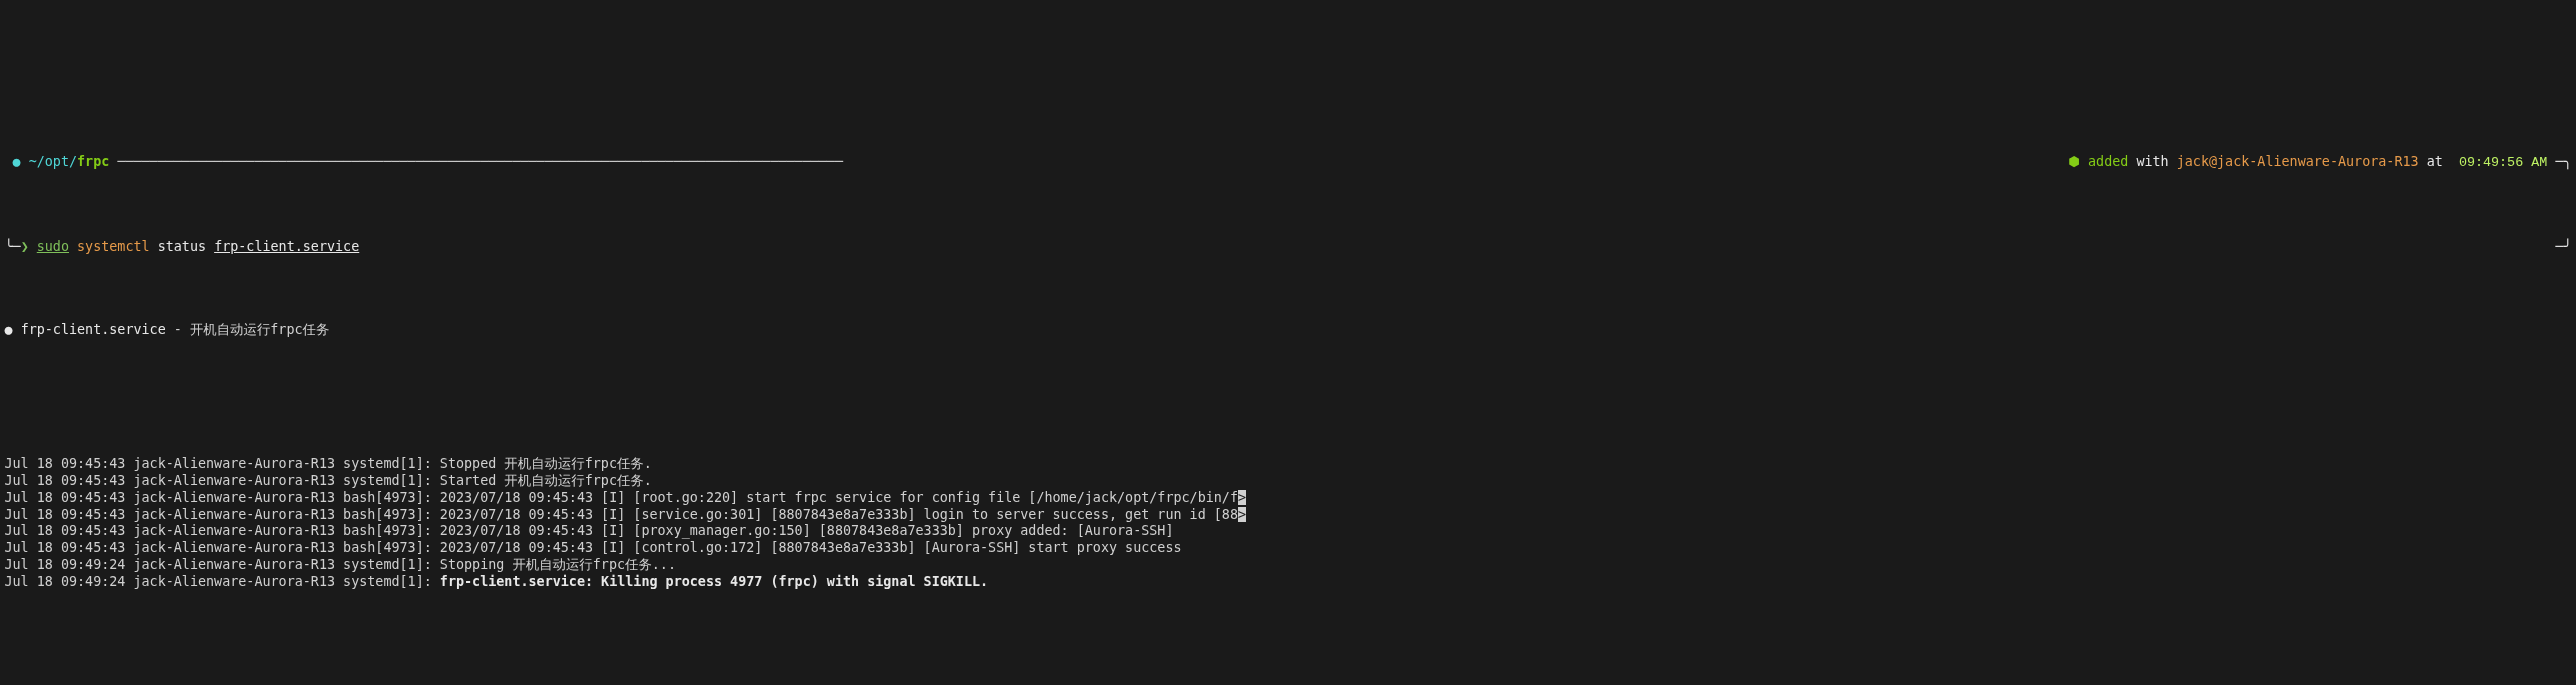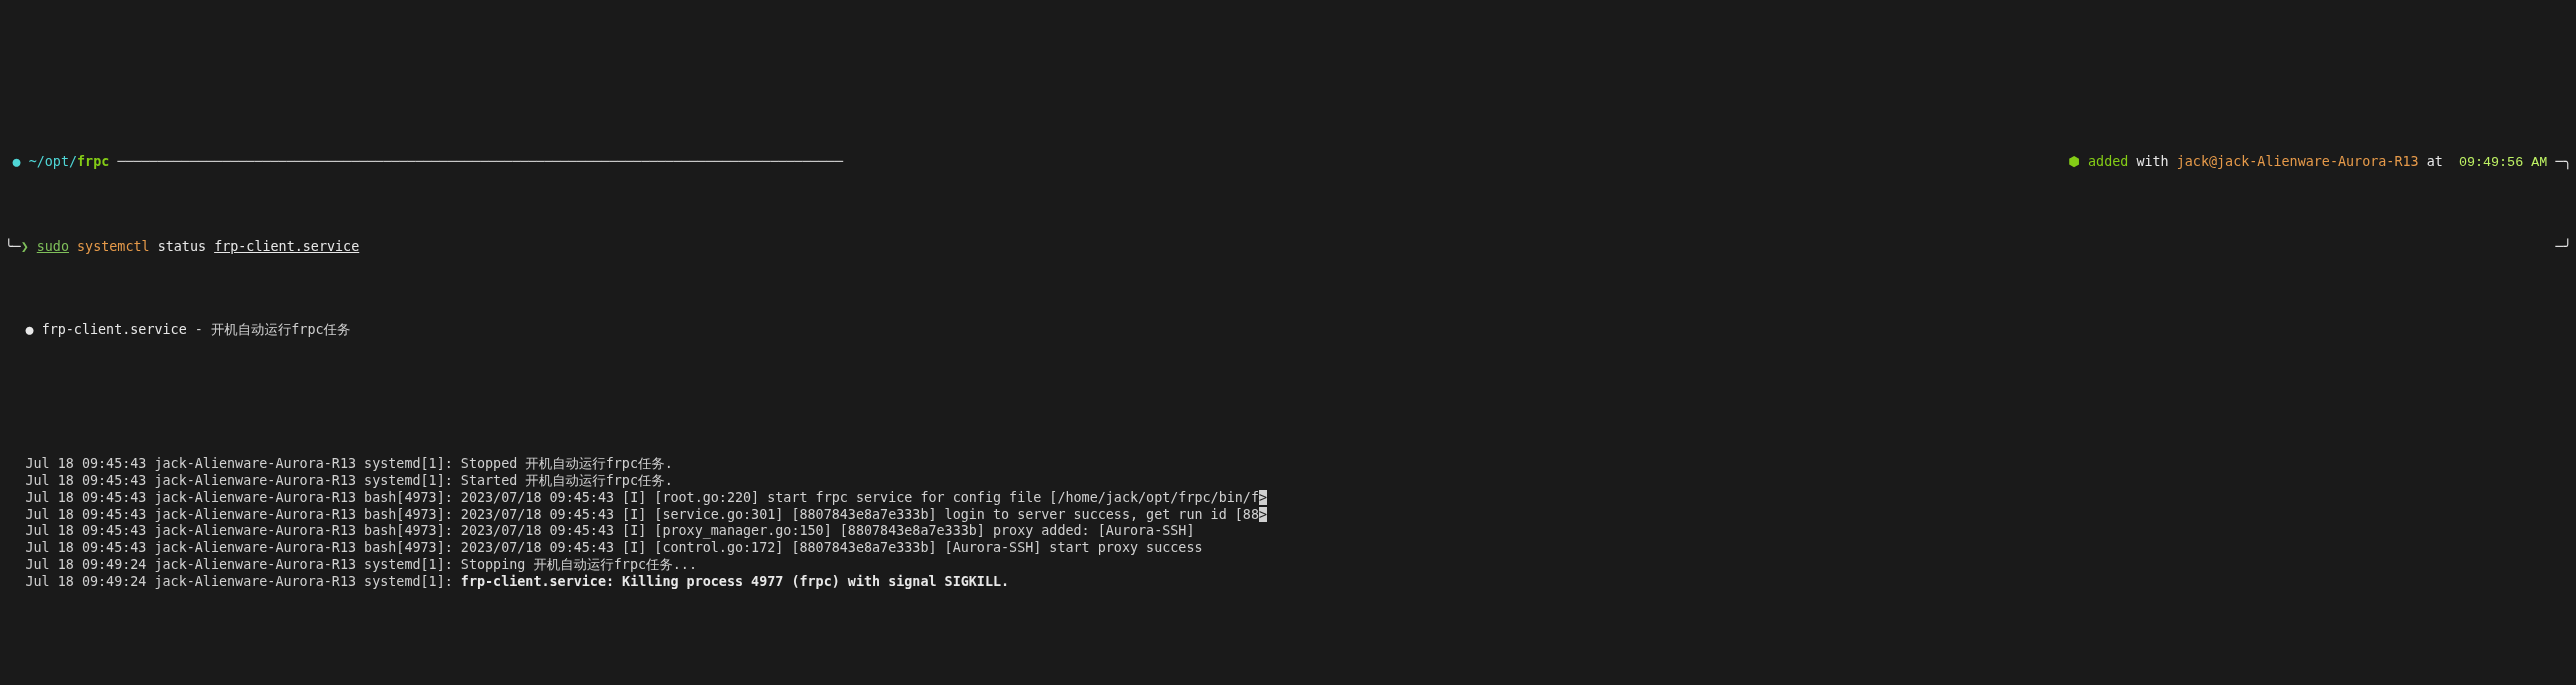--- a/index.html
+++ b/index.html
@@ -31,21 +31,21 @@
     color: #1a1a1a;
   }
   .rule-fill {
     flex: 1;
     overflow: hidden;
     letter-spacing: 0;
     color: #d0d0d0;
   }
   .row { display: flex; align-items: baseline; }
   .cell { white-space: pre; }
-  .log { white-space: pre; margin-left: 21px; }
+  .log { white-space: pre; }
 </style>
 </head>
 <body>
 
 
 
 <div class="terminal">
 
   
   <div class="row">

